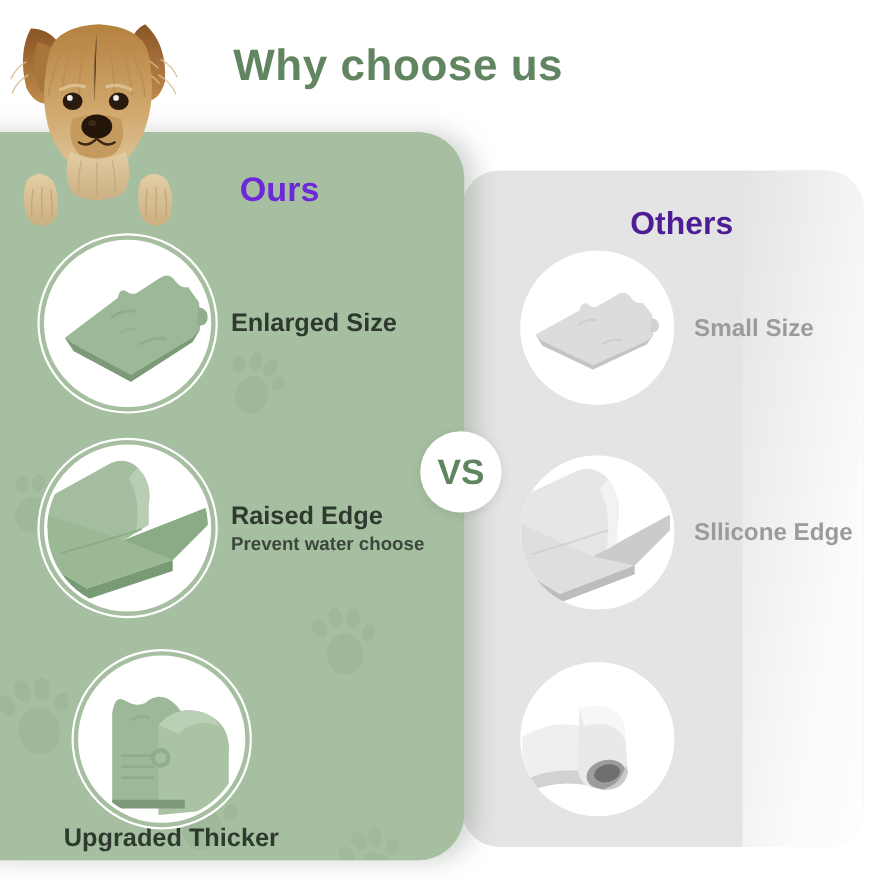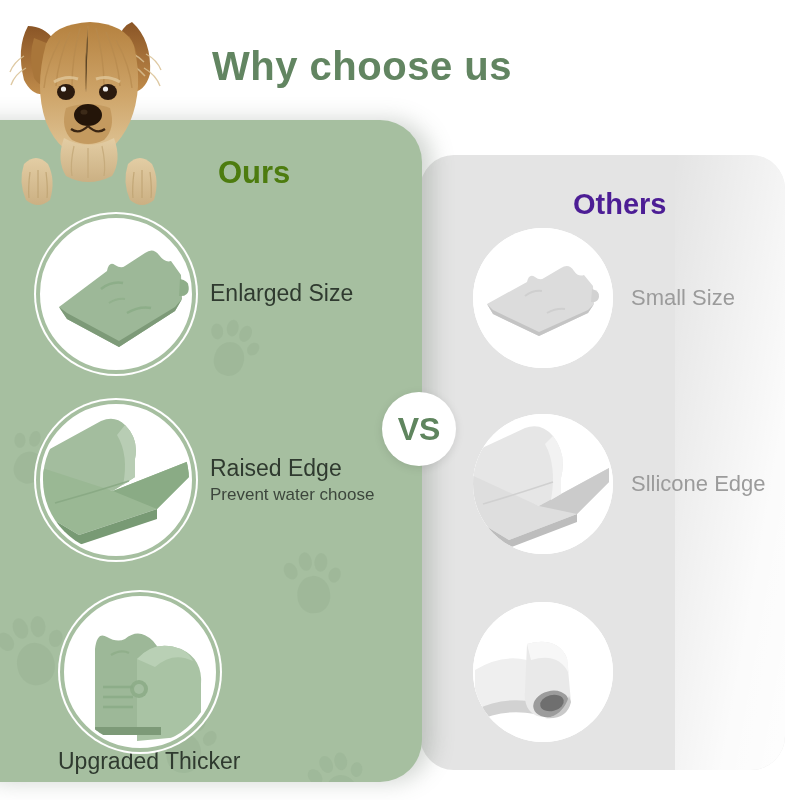--- a/index.html
+++ b/index.html
@@ -16,21 +16,21 @@
   .page {
     position: relative;
     width: 800px;
     height: 800px;
     background: #ffffff;
   }
 
   
   .page-title {
     position: absolute;
-    top: 44px;
+    top: 38px;
     left: 0;
     width: 724px;
     text-align: center;
     font-size: 40px;
     font-weight: bold;
     color: #628561;
     letter-spacing: 0.5px;
   }
 
   
@@ -85,39 +85,40 @@
   .paw .t3 { width: 12px; height: 17px; left: 30px; top: 6px;  transform: rotate(10deg); }
   .paw .t4 { width: 11px; height: 14px; left: 42px; top: 20px; transform: rotate(26deg); }
 
   
   .hdr-ours {
     position: absolute;
     left: 218px;
     top: 155px;
     font-size: 31px;
     font-weight: bold;
-    color: #4d7c0f;
+    color: #6d28d9;
     z-index: 7;
   }
   .hdr-others {
     position: absolute;
     left: 573px;
     top: 188px;
     font-size: 29px;
     font-weight: bold;
     color: #4c1d95;
     z-index: 7;
   }
 
   
   .frow {
     position: absolute;
     display: flex;
     align-items: center;
     z-index: 6;
+    font-weight: bold;
   }
 
   
   .photo-ours {
     position: relative;
     width: 152px;
     height: 152px;
     border-radius: 50%;
     background: #ffffff;
     border: 3px solid #ffffff;

